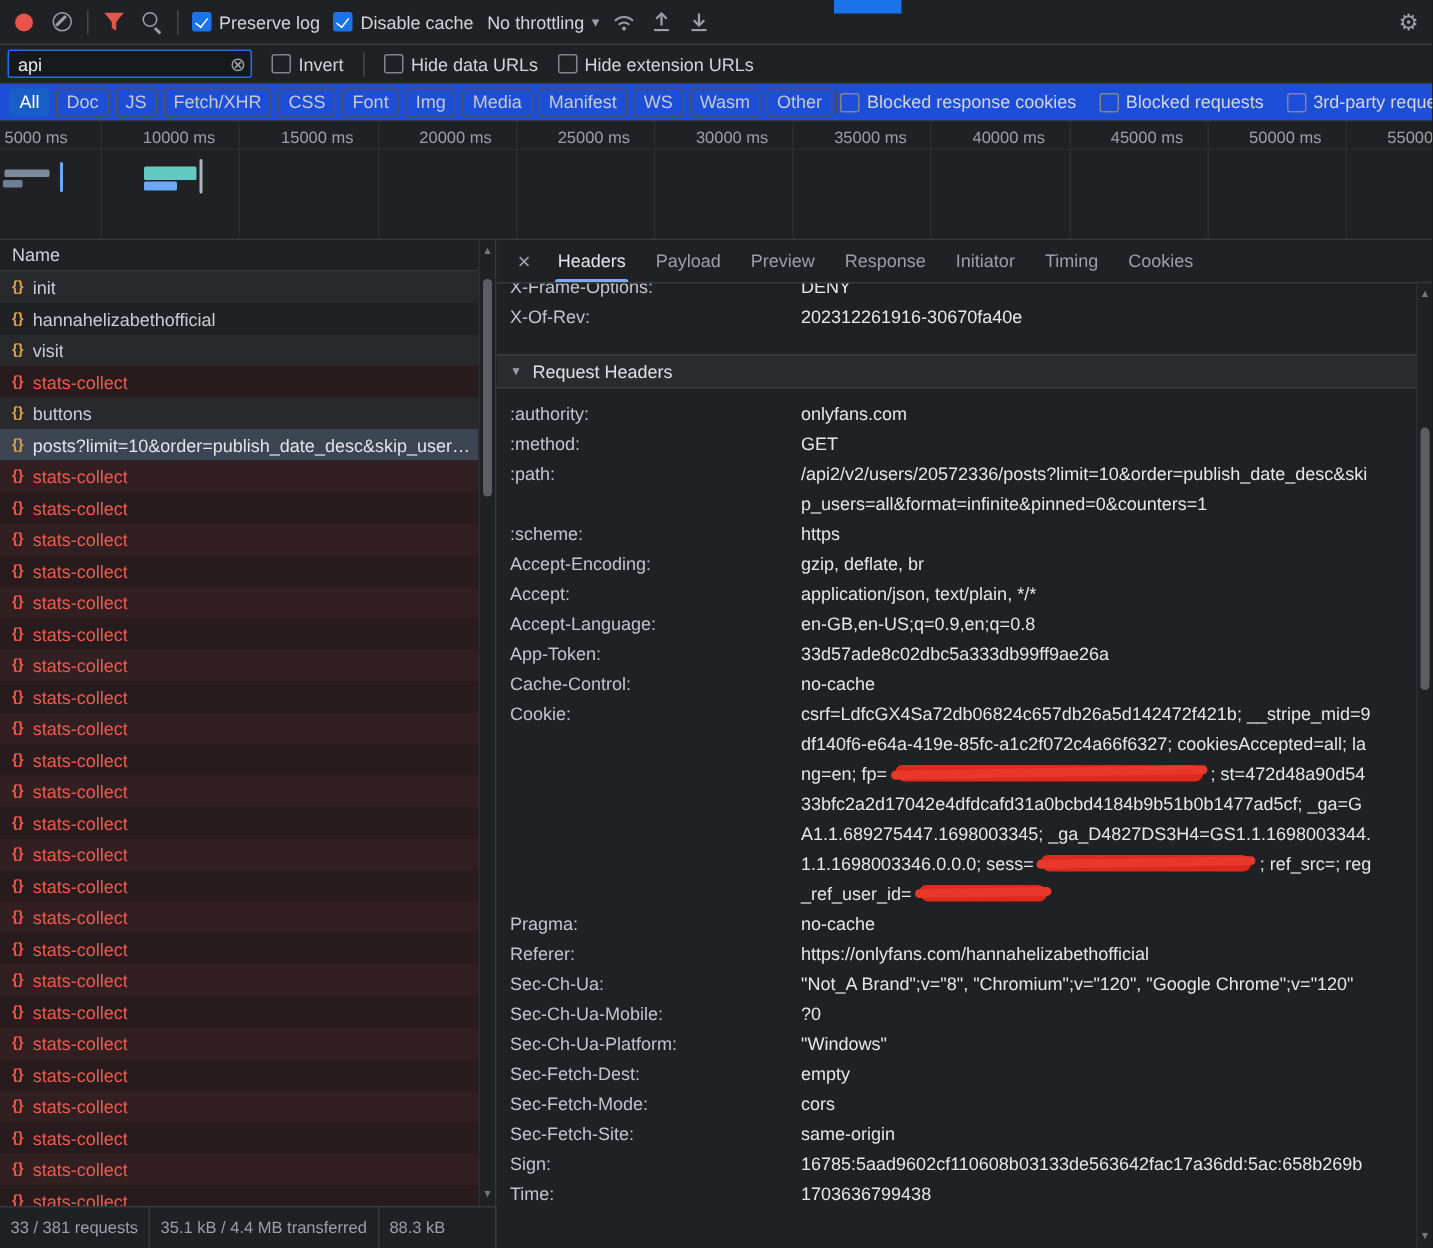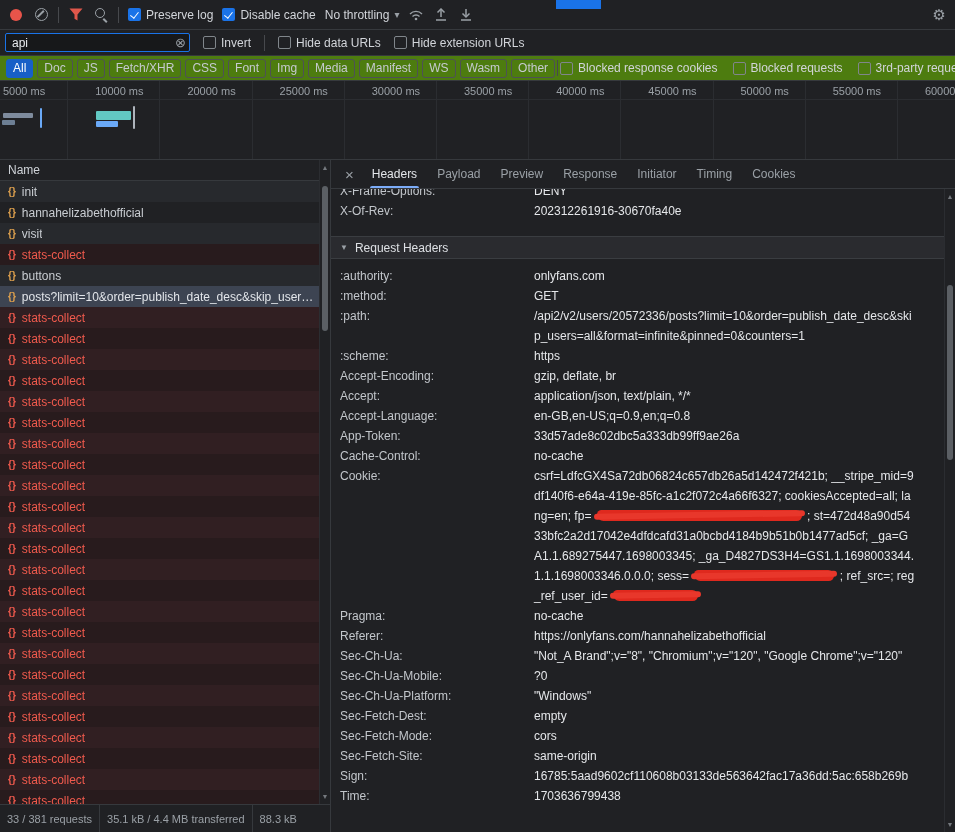--- a/index.html
+++ b/index.html
@@ -23,25 +23,25 @@
   .cb.unchecked{border:1.5px solid #80868b;}
   .check-label{color:#d2d5da;white-space:nowrap;}
   .throttle{display:flex;align-items:center;gap:5px;color:#d2d5da;cursor:pointer;flex:none;}
   .caret{color:#9aa0a6;font-size:10px;}
   .gear{margin-left:auto;color:#9aa0a6;font-size:15px;}
   .blue-strip{position:absolute;left:556px;top:0;width:45px;height:9px;background:#1a73e8;}
 
   
   .filterbar{position:absolute;left:0;top:30px;width:100%;height:26px;display:flex;align-items:center;gap:13px;padding:0 5px;border-bottom:1px solid #36393d;background:#202124;}
   .filter-input-wrap{position:relative;flex:none;}
-  .filter-input{width:185px;height:19px;background:#17181a;border:1px solid #1a73e8;border-radius:2px;color:#e8eaed;font-family:inherit;font-size:12px;padding:0 18px 0 6px;outline:none;}
+  .filter-input{width:163px;height:19px;background:#17181a;border:1px solid #1a73e8;border-radius:2px;color:#e8eaed;font-family:inherit;font-size:12px;padding:0 18px 0 6px;outline:none;}
   .clear-x{position:absolute;right:4px;top:2px;color:#9aa0a6;font-size:13px;line-height:15px;cursor:pointer;}
 
   
-  .typebar{position:absolute;left:0;top:56px;width:100%;height:25px;display:flex;align-items:center;gap:2px;padding:0 6px;border-bottom:1px solid #36393d;background:#4d7c0f;}
+  .typebar{position:absolute;left:0;top:56px;width:100%;height:25px;display:flex;align-items:center;gap:2px;padding:0 6px;border-bottom:1px solid #36393d;background:#1d4ed8;}
   .pills{display:flex;align-items:center;gap:4px;}
   .pill{padding:1px 6px 2px;border:1px solid #4e5156;border-radius:3px;color:#c6cad0;cursor:pointer;white-space:nowrap;}
   .pill.selected{background:#175fc7;border-color:#175fc7;color:#fff;}
   .typechecks{display:flex;align-items:center;gap:15px;}
 
   
   .overview{position:absolute;left:0;top:81px;width:100%;height:79px;border-bottom:1px solid #36393d;overflow:hidden;cursor:col-resize;background:#202124;}
   .ov-cols{display:flex;height:100%;gap:24px;}
   .ov-col{flex:0 0 68.2px;border-right:1px solid #2b2d31;padding:3px 0 0 3px;}
   .ov-tick{color:#9aa0a6;font-size:11px;white-space:nowrap;}
@@ -235,20 +235,23 @@
     <div class="ov-cols">
 
         <div class="ov-col">
           <span class="ov-tick">5000 ms</span>
         </div>
 
         <div class="ov-col">
           <span class="ov-tick">10000 ms</span>
         </div>
 
+        <div class="ov-col">
+          <span class="ov-tick">15000 ms</span>
+        </div>
 
         <div class="ov-col">
           <span class="ov-tick">20000 ms</span>
         </div>
 
         <div class="ov-col">
           <span class="ov-tick">25000 ms</span>
         </div>
 
         <div class="ov-col">

